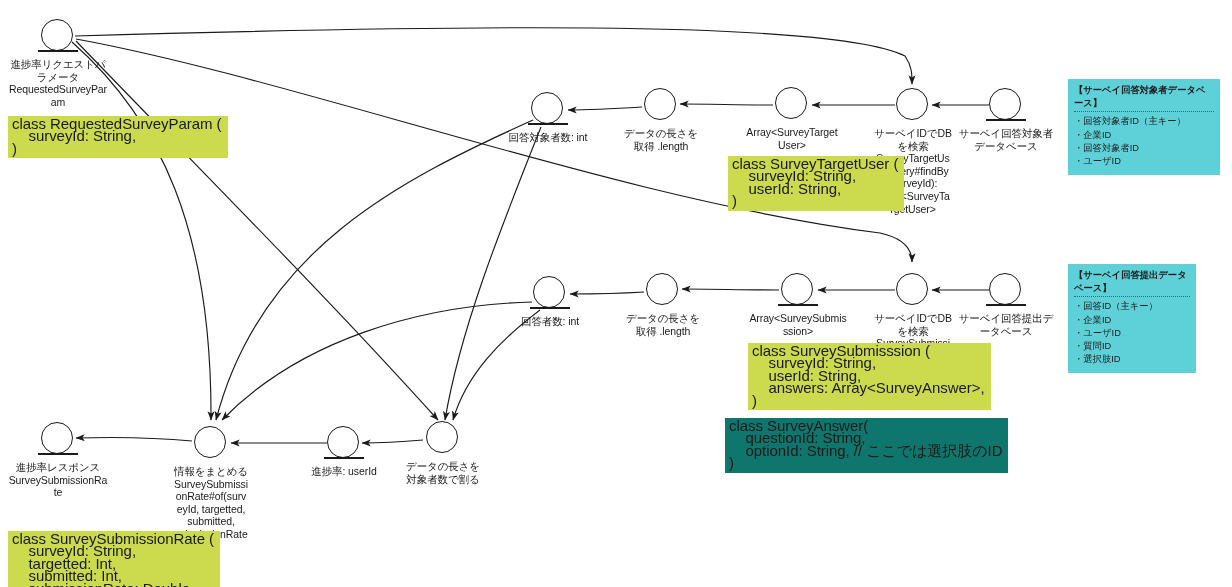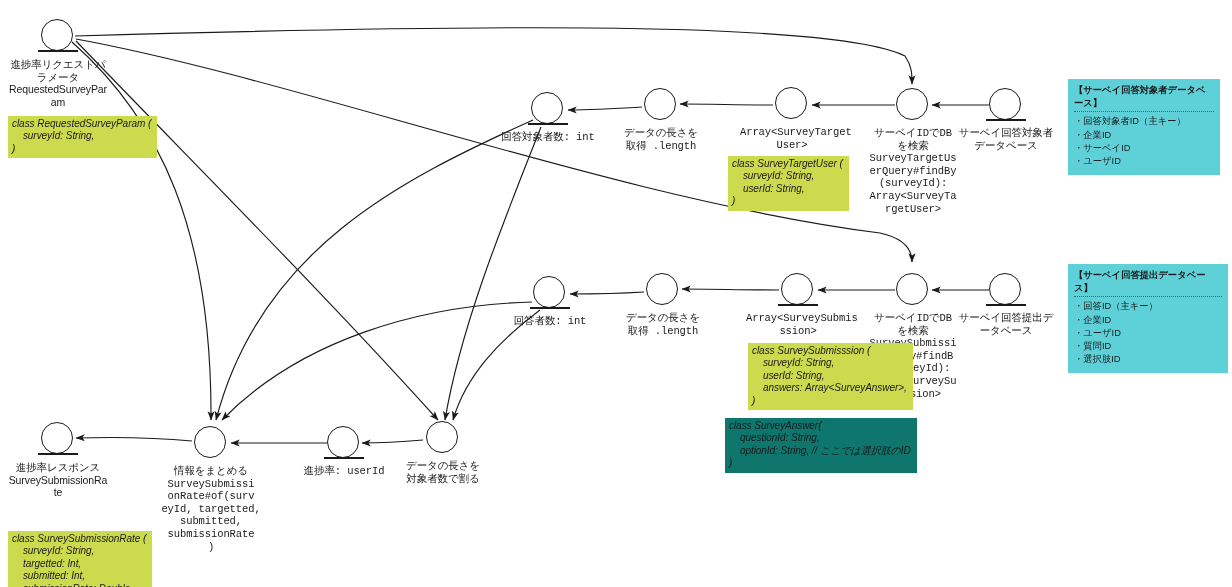--- a/index.html
+++ b/index.html
@@ -18,27 +18,26 @@
   }
   .node .base{
     position:absolute;left:-20px;top:14px;width:40px;height:0;
     border-top:2px solid #1a1a1a;
   }
   .node .label{
     position:absolute;left:-62px;top:22px;width:124px;
     text-align:center;font-size:10.5px;line-height:12.6px;
     letter-spacing:-0.1px;white-space:pre-line;
   }
-  .node.narrow .label{left:-52px;width:104px;font-family:Liberation Mono, monospace;}
+  .node.narrow .label{left:-52px;width:104px;}
   .node.wide .label{left:-70px;width:140px;}
   .codebox{
-    position:absolute;font-size:10px;line-height:12.4px;
+    position:absolute;font-size:15px;line-height:12.4px;
     white-space:pre;padding:2px 6px 3px 4px;box-sizing:border-box;
     letter-spacing:-0.05px;
-    font-style:italic;
   }
   .codebox.lime{background:#ccdb4e;}
   .codebox.green{background:#0f766e;}
   .dbbox{
     position:absolute;background:#5ed0d8;padding:5px 6px 7px 6px;
     box-sizing:border-box;font-size:9.3px;line-height:13.2px;
   }
   .dbbox .dbtitle{font-weight:bold;display:block;margin-bottom:1px;}
   .dbbox .dbrule{
     display:block;border-top:1px dotted #2a6f77;margin:1px 0 3px 0;height:0;
@@ -228,25 +227,25 @@
     targetted: Int,
     submitted: Int,
     submissionRate: Double,
 )</div>
 
   <div class="dbbox" style="left:1068px;top:79px;width:152px;">
     <span class="dbtitle">【サーベイ回答対象者データベース】</span>
     <span class="dbrule"></span>
     <span class="dbitem">・回答対象者ID（主キー）</span>
     <span class="dbitem">・企業ID</span>
-    <span class="dbitem">・サーベイID</span>
+    <span class="dbitem">・回答対象者ID</span>
     <span class="dbitem">・ユーザID</span>
   </div>
 
-  <div class="dbbox" style="left:1068px;top:264px;width:160px;">
+  <div class="dbbox" style="left:1068px;top:264px;width:128px;">
     <span class="dbtitle">【サーベイ回答提出データベース】</span>
     <span class="dbrule"></span>
     <span class="dbitem">・回答ID（主キー）</span>
     <span class="dbitem">・企業ID</span>
     <span class="dbitem">・ユーザID</span>
     <span class="dbitem">・質問ID</span>
     <span class="dbitem">・選択肢ID</span>
   </div>
 
 </div>

